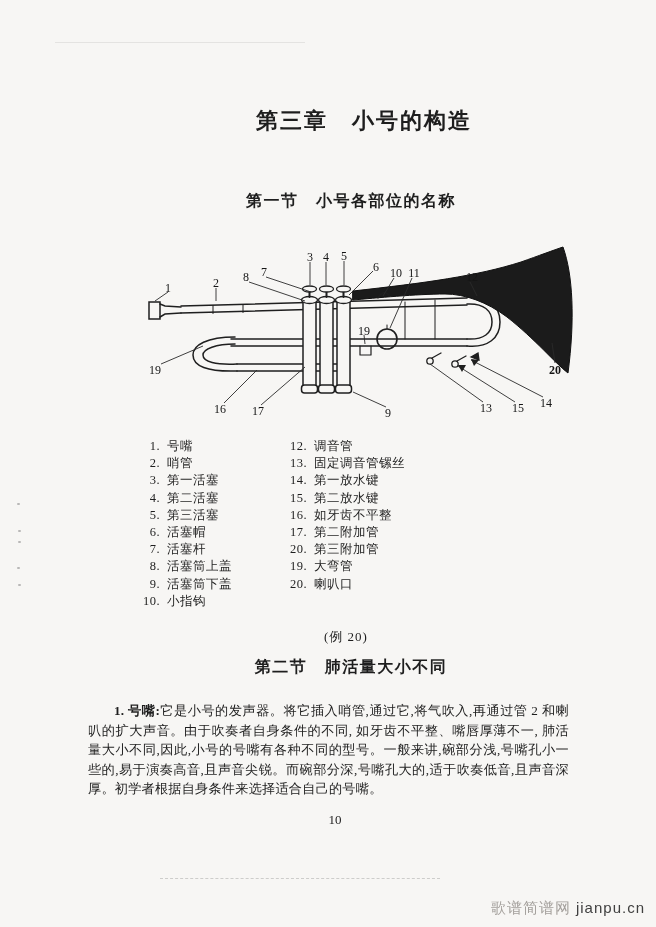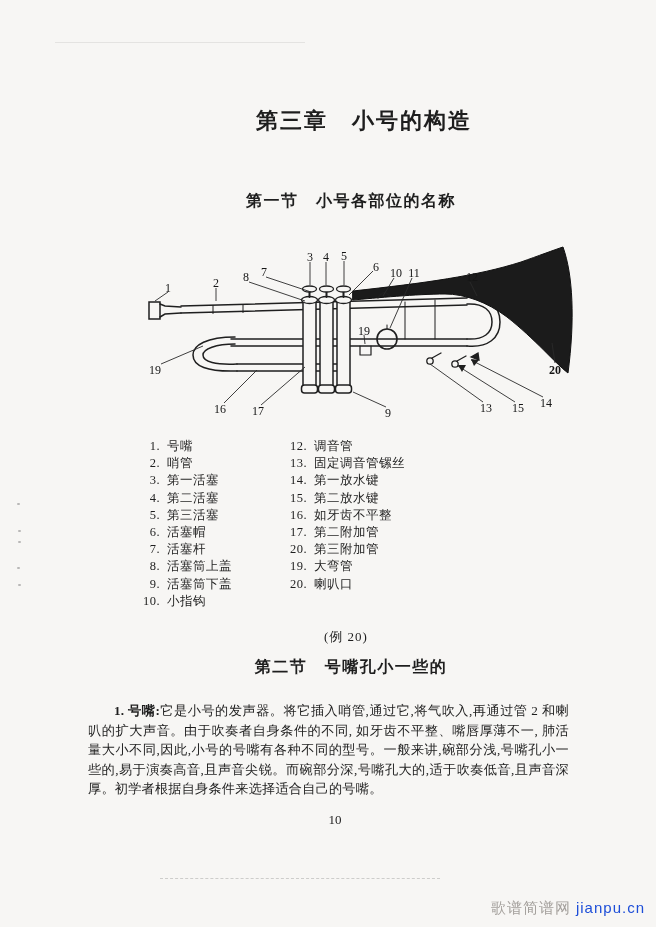--- a/index.html
+++ b/index.html
@@ -71,21 +71,21 @@
     position:absolute;left:0;right:0;top:812px;
     text-align:center;padding-left:14px;font-size:13px;
   }
 
   .watermark{
     position:absolute;right:11px;top:899px;
     font-size:15px;letter-spacing:1px;white-space:nowrap;
     font-family:"Liberation Sans","DejaVu Sans",sans-serif;
   }
   .watermark .wm-name{color:#a4a09c;font-family:Liberation Serif, serif;}
-  .watermark .wm-url{color:#1d4ed8;margin-left:5px;}
+  .watermark .wm-url{color:#404040;margin-left:5px;}
 </style>
 </head>
 <body>
 
 <div class="page">
 
   <div class="artifact artifact-top-line"></div>
   <div class="artifact artifact-dashes"></div>
   <div class="speck" style="left:17px;top:503px;"></div>
   <div class="speck" style="left:18px;top:530px;"></div>
@@ -235,21 +235,21 @@
         <div class="part-item"><span class="part-num">16.</span><span>如牙齿不平整</span></div>
         <div class="part-item"><span class="part-num">17.</span><span>第二附加管</span></div>
         <div class="part-item"><span class="part-num">20.</span><span>第三附加管</span></div>
         <div class="part-item"><span class="part-num">19.</span><span>大弯管</span></div>
         <div class="part-item"><span class="part-num">20.</span><span>喇叭口</span></div>
       </div>
   </div>
 
   <div class="example-caption">(例 20)</div>
 
-  <div class="section-title section-title-2">第二节　号嘴孔小一些的</div>
+  <div class="section-title section-title-2">第二节　肺活量大小不同</div>
 
   <div class="body-paragraph"><span class="para-lead">1. 号嘴:</span><span>它是小号的发声器。将它插入哨管,通过它,将气吹入,再通过管 2 和喇叭的扩大声音。由于吹奏者自身条件的不同, 如牙齿不平整、嘴唇厚薄不一, 肺活量大小不同,因此,小号的号嘴有各种不同的型号。一般来讲,碗部分浅,号嘴孔小一些的,易于演奏高音,且声音尖锐。而碗部分深,号嘴孔大的,适于吹奏低音,且声音深厚。初学者根据自身条件来选择适合自己的号嘴。</span></div>
 
   <div class="page-number">10</div>
 
   <div class="watermark">
     <span class="wm-name">歌谱简谱网</span><span class="wm-url">jianpu.cn</span>
   </div>
 
 </div>

